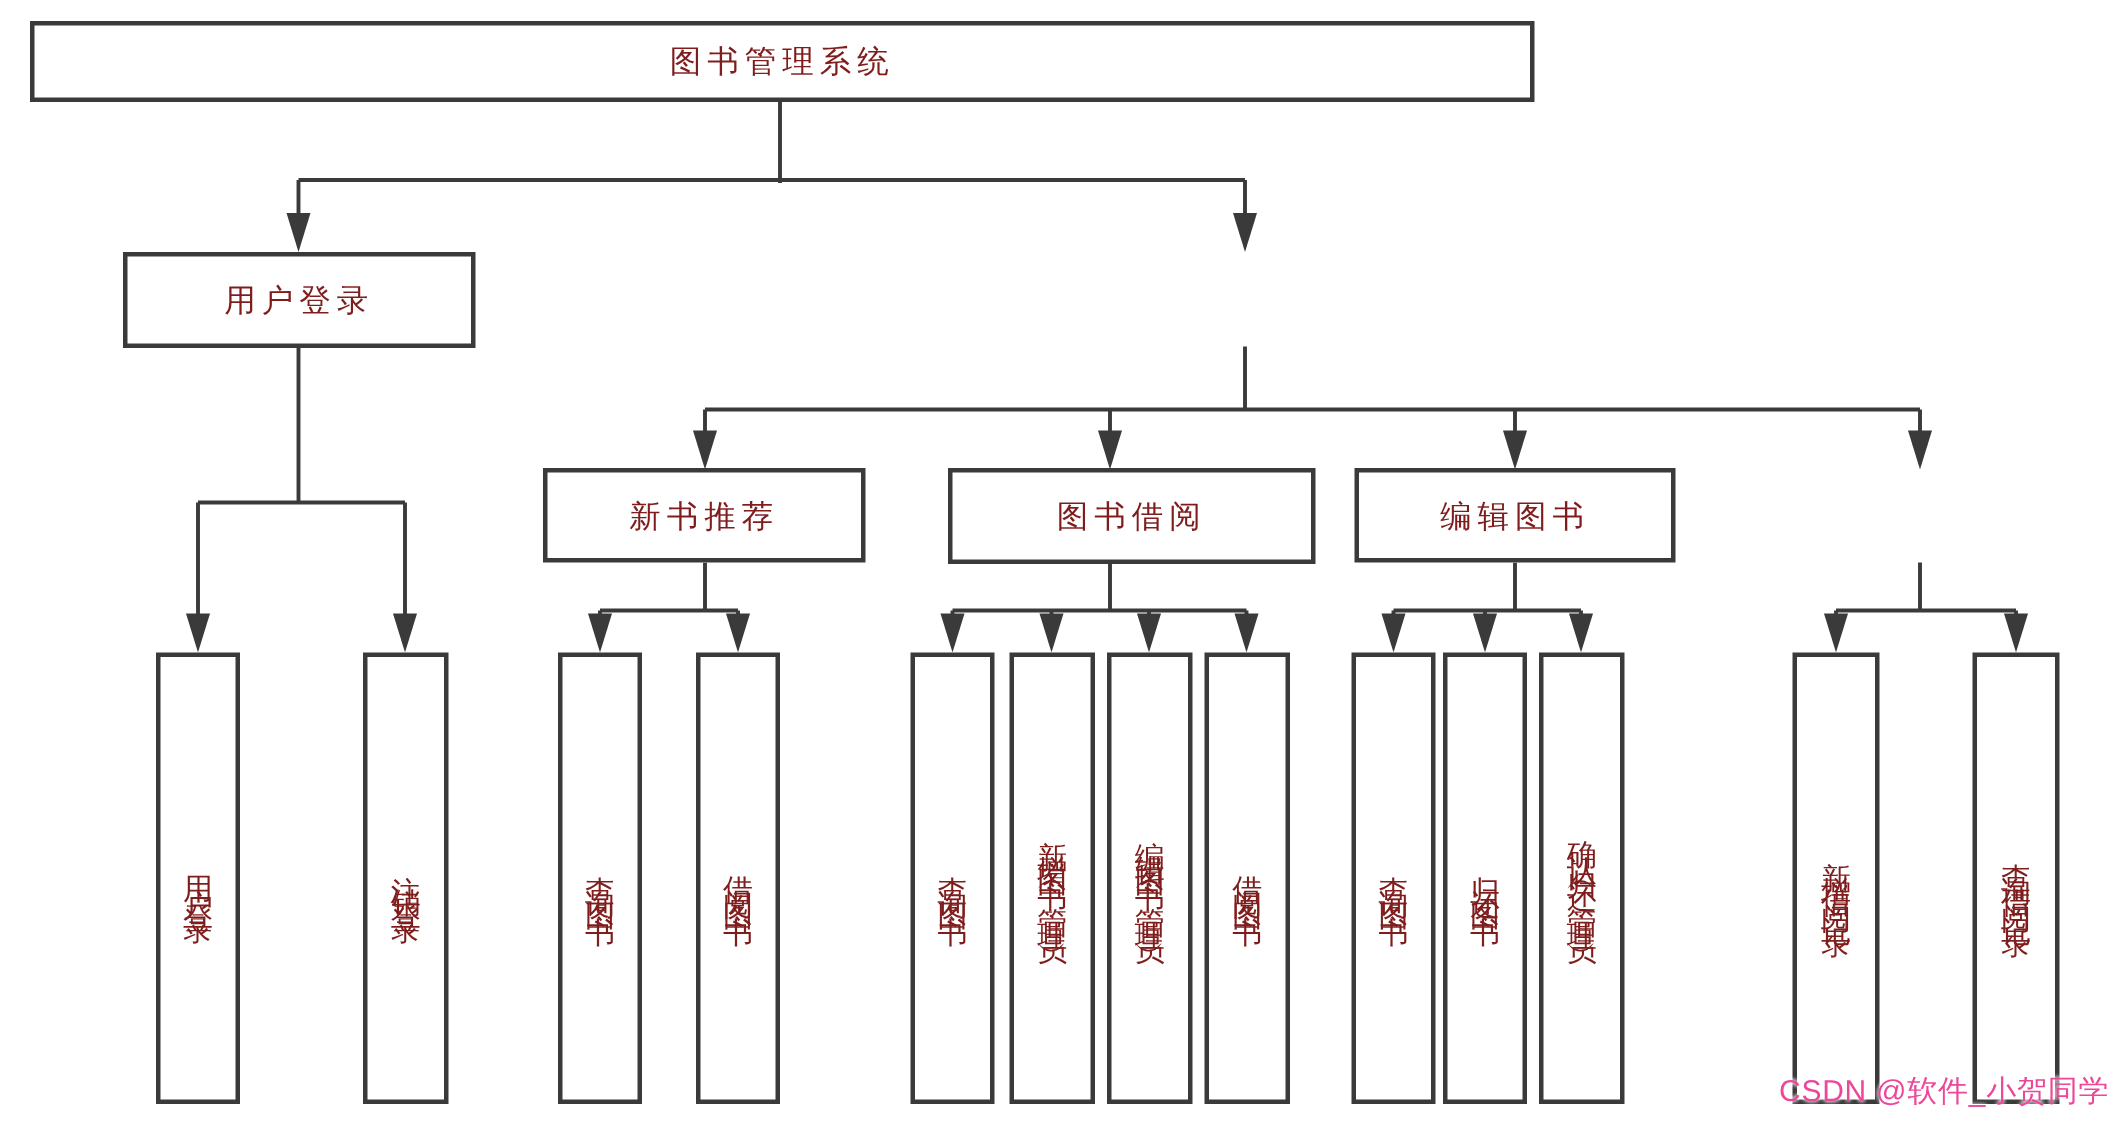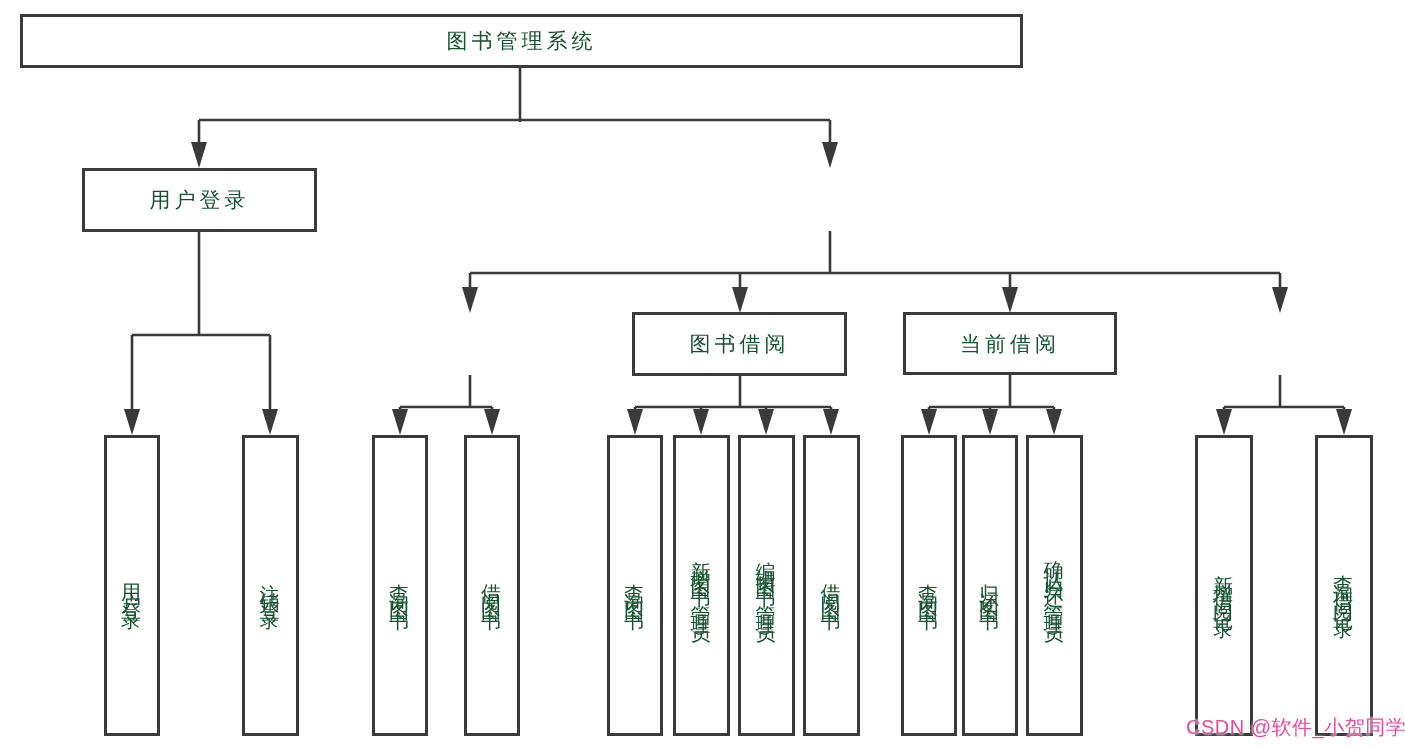--- a/index.html
+++ b/index.html
@@ -12,21 +12,21 @@
   }
   .svg-layer{position:absolute;left:0;top:0;}
   .box{
     position:absolute;
     box-sizing:border-box;
     background:#ffffff;
     border:3px solid #3a3a3a;
     display:flex;
     align-items:center;
     justify-content:center;
-    color:#14532d;
+    color:#7f1d1d;
     font-size:21px;
     letter-spacing:4px;
     white-space:nowrap;
   }
   .leaf{
     writing-mode:vertical-rl;
     text-orientation:mixed;
     font-size:20px;
     letter-spacing:9px;
     white-space:normal;
@@ -86,22 +86,23 @@
       <path d="M1046 409 L1062 409 L1054 435 Z"></path>
       <path d="M1216 409 L1232 409 L1224 435 Z"></path>
       <path d="M1336 409 L1352 409 L1344 435 Z"></path>
     </g>
   </svg>
 
   <div class="box" style="left:20px;top:14px;width:1003px;height:54px">图书管理系统</div>
 
   <div class="box" style="left:82px;top:168px;width:235px;height:64px">用户登录</div>
 
-  <div class="box" style="left:632px;top:312px;width:215px;height:64px">图书借阅</div>
-  <div class="box" style="left:903px;top:312px;width:214px;height:63px">当前借阅</div>
+  <div class="box" style="left:362px;top:312px;width:215px;height:63px">新书推荐</div>
+  <div class="box" style="left:632px;top:312px;width:245px;height:64px">图书借阅</div>
+  <div class="box" style="left:903px;top:312px;width:214px;height:63px">编辑图书</div>
 
   <div class="box leaf" style="left:104px;top:435px;width:56px;height:301px">用户登录</div>
   <div class="box leaf" style="left:242px;top:435px;width:57px;height:301px">注销登录</div>
 
   <div class="box leaf" style="left:372px;top:435px;width:56px;height:301px">查询图书</div>
   <div class="box leaf" style="left:464px;top:435px;width:56px;height:301px">借阅图书</div>
 
   <div class="box leaf" style="left:607px;top:435px;width:56px;height:301px">查询图书</div>
   <div class="box leaf" style="left:673px;top:435px;width:57px;height:301px">新增图书（管理员）</div>
   <div class="box leaf" style="left:738px;top:435px;width:57px;height:301px">编辑图书（管理员）</div>

